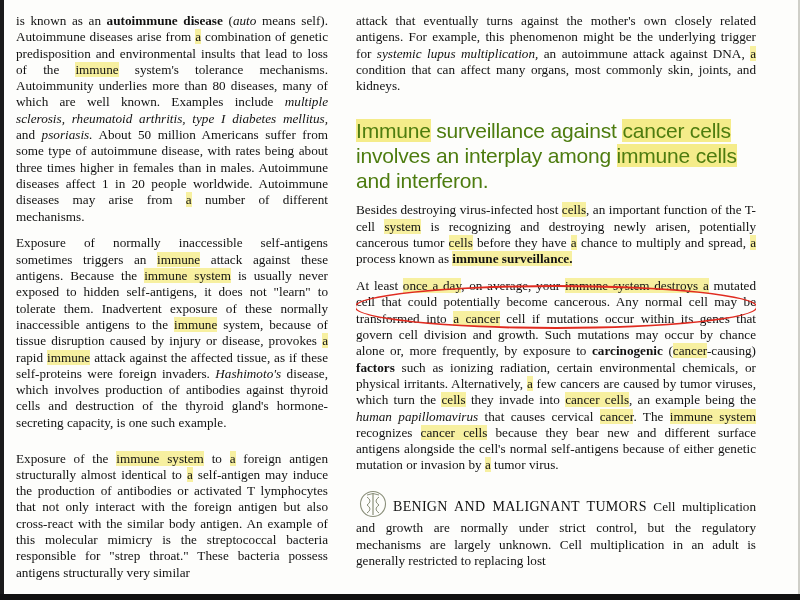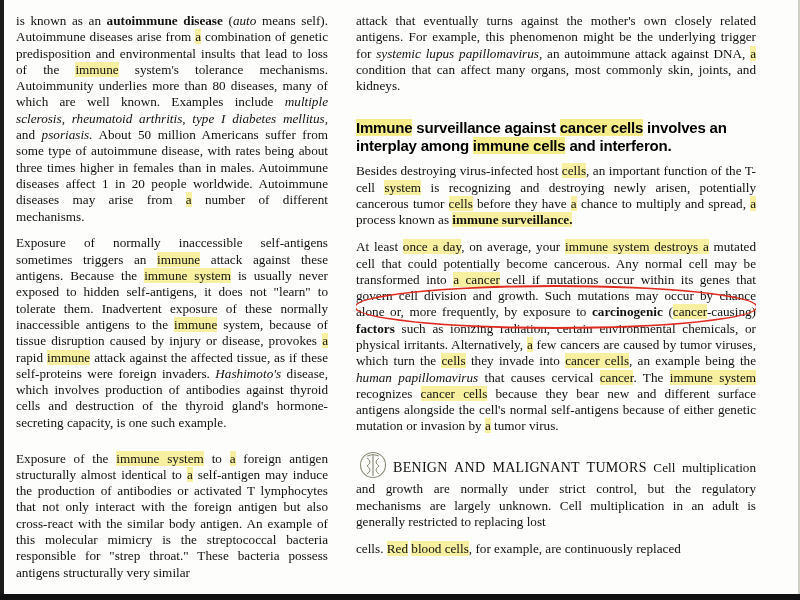--- a/index.html
+++ b/index.html
@@ -52,24 +52,24 @@
     font-size: 13.2px;
     line-height: 1.235;
     text-align: justify;
     text-justify: inter-word;
     hyphens: none;
   }
   p.indent { text-indent: 1.1em; }
 
   h2.section-head {
     font-family: "Liberation Sans", sans-serif;
-    font-size: 15px;
+    font-size: 21px;
     line-height: 1.18;
-    font-weight: 700;
-    color: #000000;
+    font-weight: 400;
+    color: #4d7c0f;
     margin: 14px 0 9px 0;
     letter-spacing: -0.2px;
   }
 
   .hl { background: #f7f0a0; }
   .hl-strong { background: #f5ec8a; }
   em { font-style: italic; }
   b, strong { font-weight: bold; }
 
   .spacer-sm { height: 9px; }
@@ -128,21 +128,21 @@
 
 
       <div class="spacer-sm"></div>
 
       <p>Exposure of the <span class="hl">immune system</span> to <span class="hl">a</span> foreign antigen structurally almost identical to <span class="hl">a</span> self-antigen may induce the production of antibodies or activated T lymphocytes that not only interact with the foreign antigen but also cross-react with the similar body antigen. An example of this molecular mimicry is the streptococcal bacteria responsible for "strep throat." These bacteria possess antigens structurally very similar</p>
 
     </div>
 
     <div class="col col-right">
 
-      <p class="clip-top-left">attack that eventually turns against the mother's own closely related antigens. For example, this phenomenon might be the underlying trigger for <em>systemic lupus papillomavirus,</em> an autoimmune attack against DNA, <span class="hl">a</span> condition that can affect many organs, most commonly skin, joints, and kidneys.</p>
+      <p class="clip-top-left">attack that eventually turns against the mother's own closely related antigens. For example, this phenomenon might be the underlying trigger for <em>systemic lupus multiplication,</em> an autoimmune attack against DNA, <span class="hl">a</span> condition that can affect many organs, most commonly skin, joints, and kidneys.</p>
 
       <div class="spacer-sm"></div>
 
 
       <h2 class="section-head"><span class="hl-strong">Immune</span> surveillance against <span class="hl-strong">cancer cells</span> involves an interplay among <span class="hl-strong">immune cells</span> and interferon.</h2>
 
       <p>Besides destroying virus-infected host <span class="hl">cells</span>, an important function of the T-cell <span class="hl">system</span> is recognizing and destroying newly arisen, potentially cancerous tumor <span class="hl">cells</span> before they have <span class="hl">a</span> chance to multiply and spread, <span class="hl">a</span> process known as <b><span class="hl">immune surveillance.</span></b></p>
 
       <div class="spacer-sm"></div>
 
@@ -152,20 +152,19 @@
 
       <p><span class="caduceus"><svg width="34" height="32" viewBox="0 0 34 32">
               <circle cx="17" cy="16" r="12.5" fill="none" stroke="#8a8f7a" stroke-width="1.1"></circle>
               <path d="M17 5 L17 27" stroke="#8a8f7a" stroke-width="1.2" fill="none"></path>
               <path d="M11 9 q6 4 0 8 q6 4 0 8" stroke="#8a8f7a" stroke-width="1" fill="none"></path>
               <path d="M23 9 q-6 4 0 8 q-6 4 0 8" stroke="#8a8f7a" stroke-width="1" fill="none"></path>
               <path d="M11 7 q6 -3 12 0" stroke="#8a8f7a" stroke-width="1" fill="none"></path>
             </svg></span><span class="smallcaps-head">BENIGN AND MALIGNANT TUMORS</span> Cell multiplication and growth are normally under strict control, but the regulatory mechanisms are largely unknown. Cell multiplication in an adult is generally restricted to replacing lost</p>
 
       <div class="spacer-sm"></div>
-      <p class="partial-bottom">cells. <span class="hl">Red</span> <span class="hl">blood cells</span>, for example, are continuously replaced</p>
 
       <div class="ellipse"></div>
     </div>
   </div>
 
   <div class="edge-bottom"></div>
 </div>
 
 </body></html>

